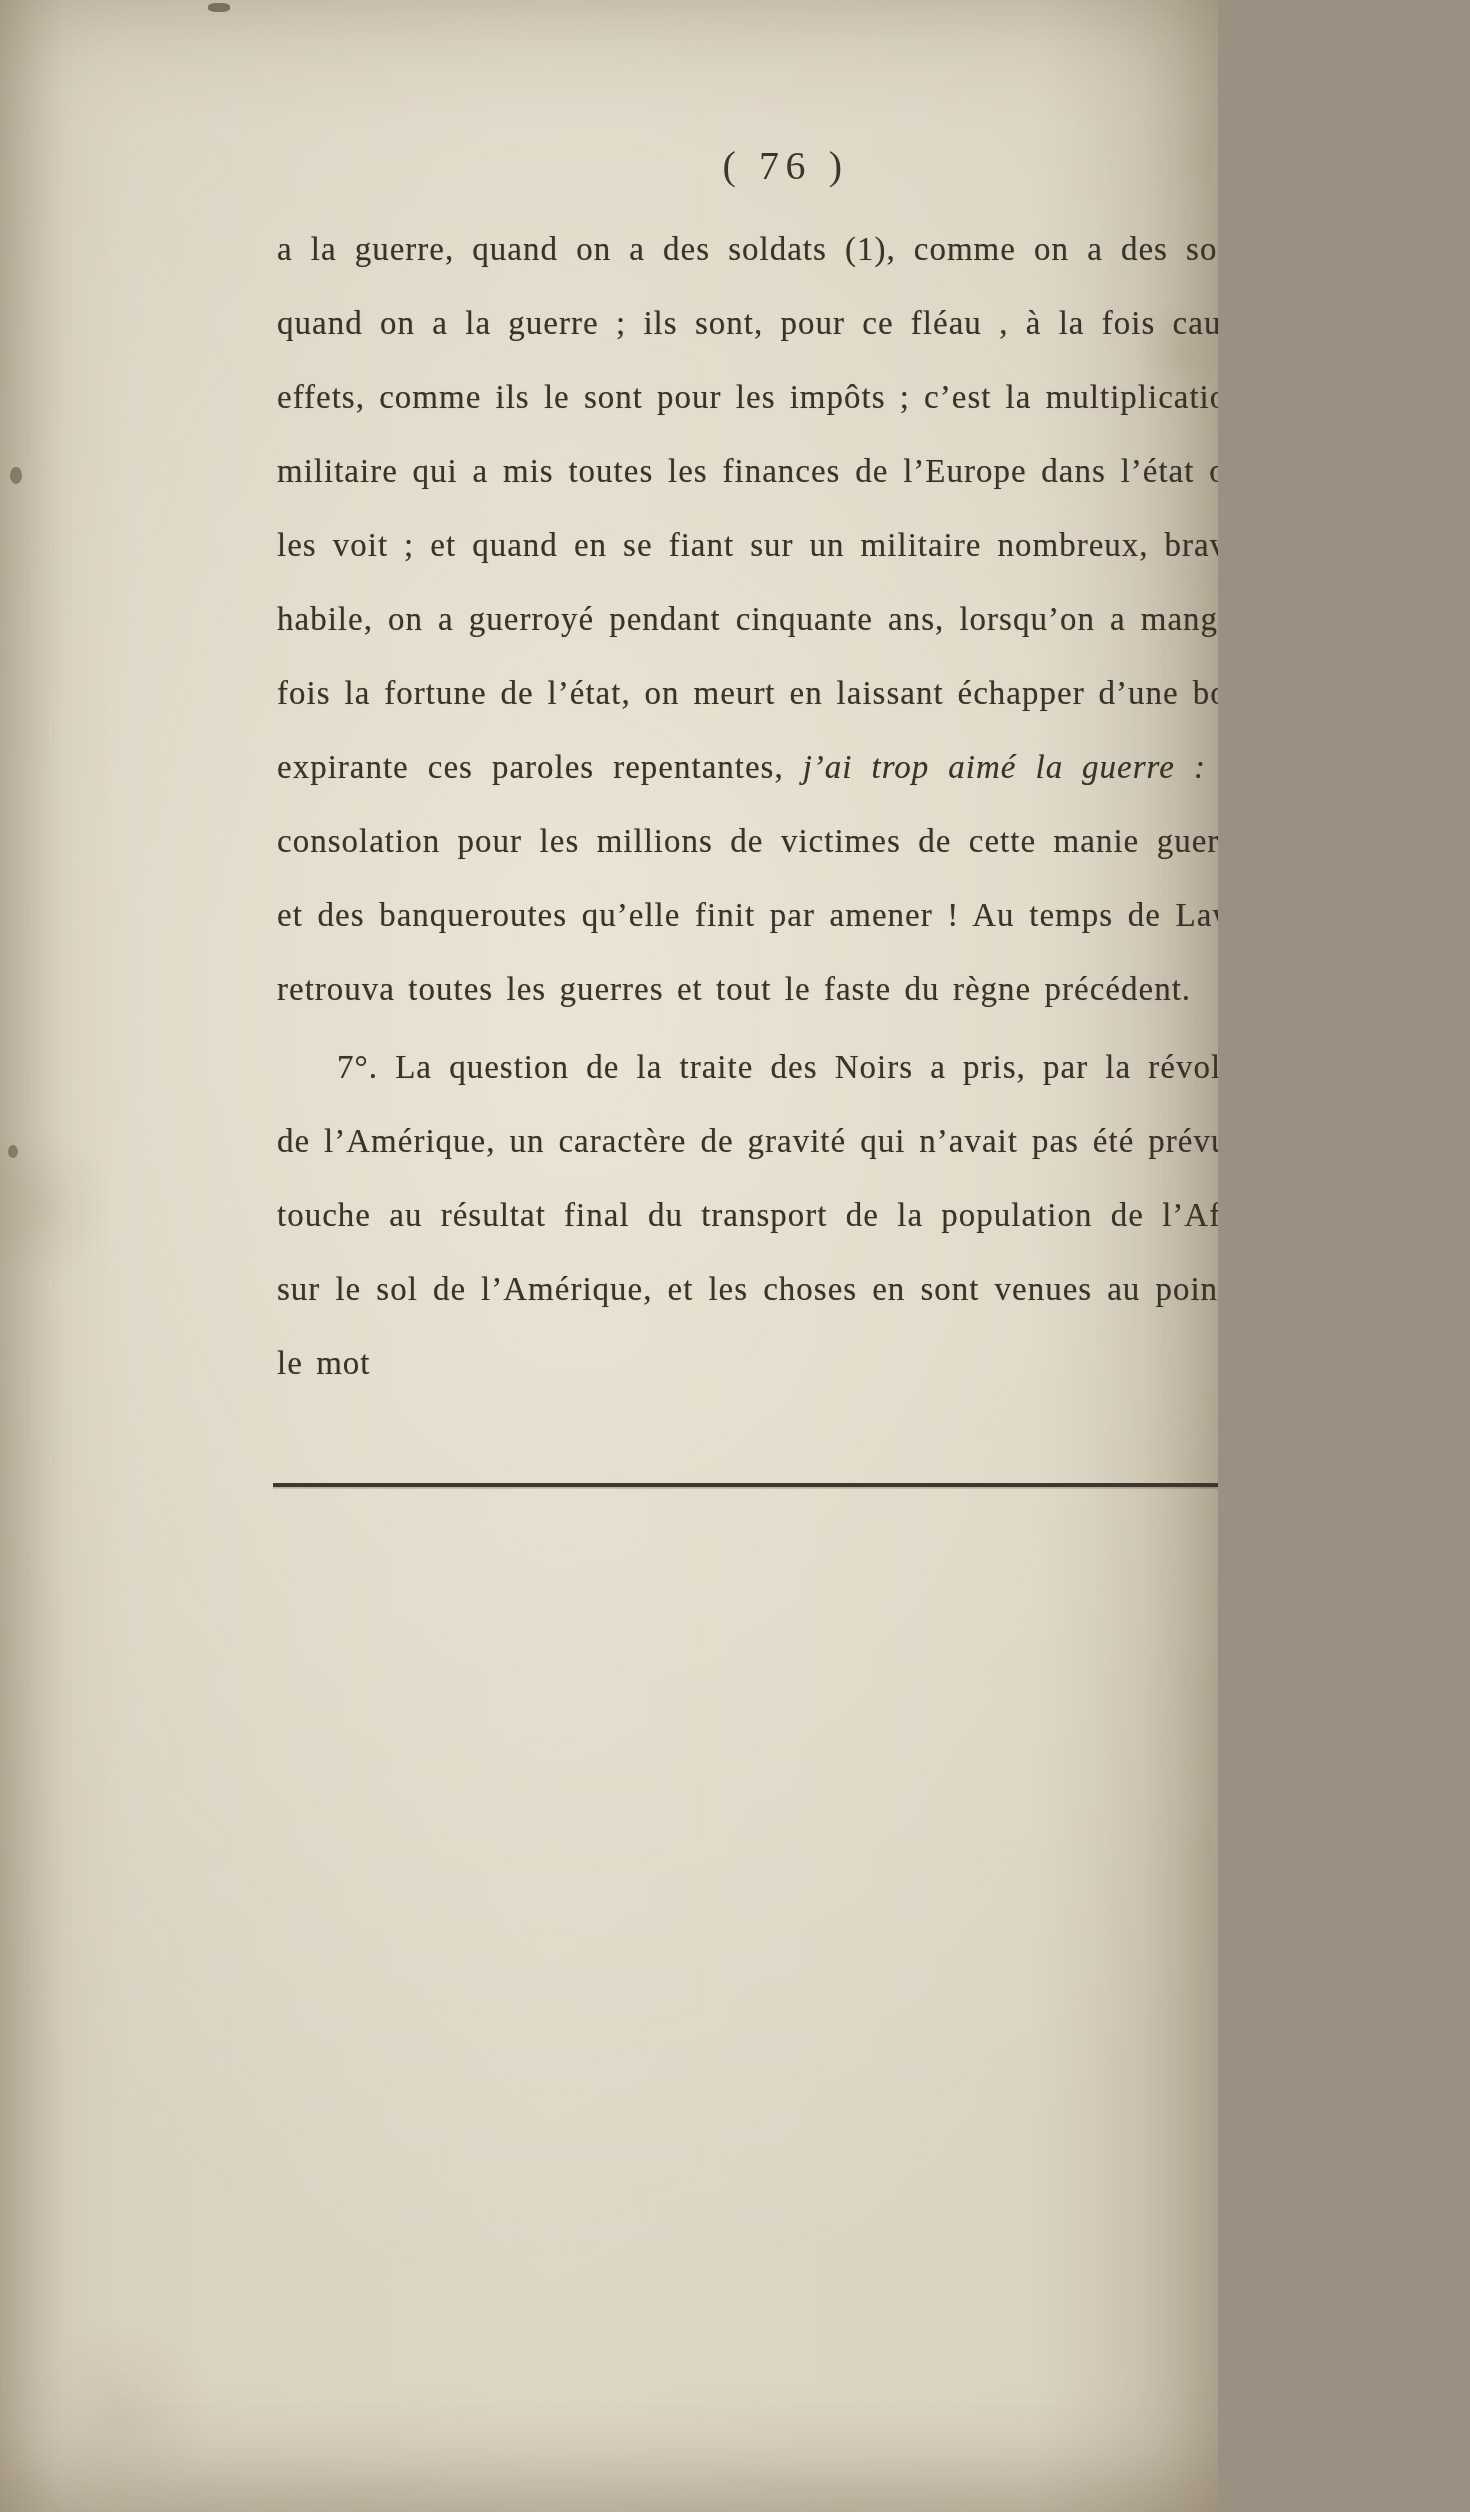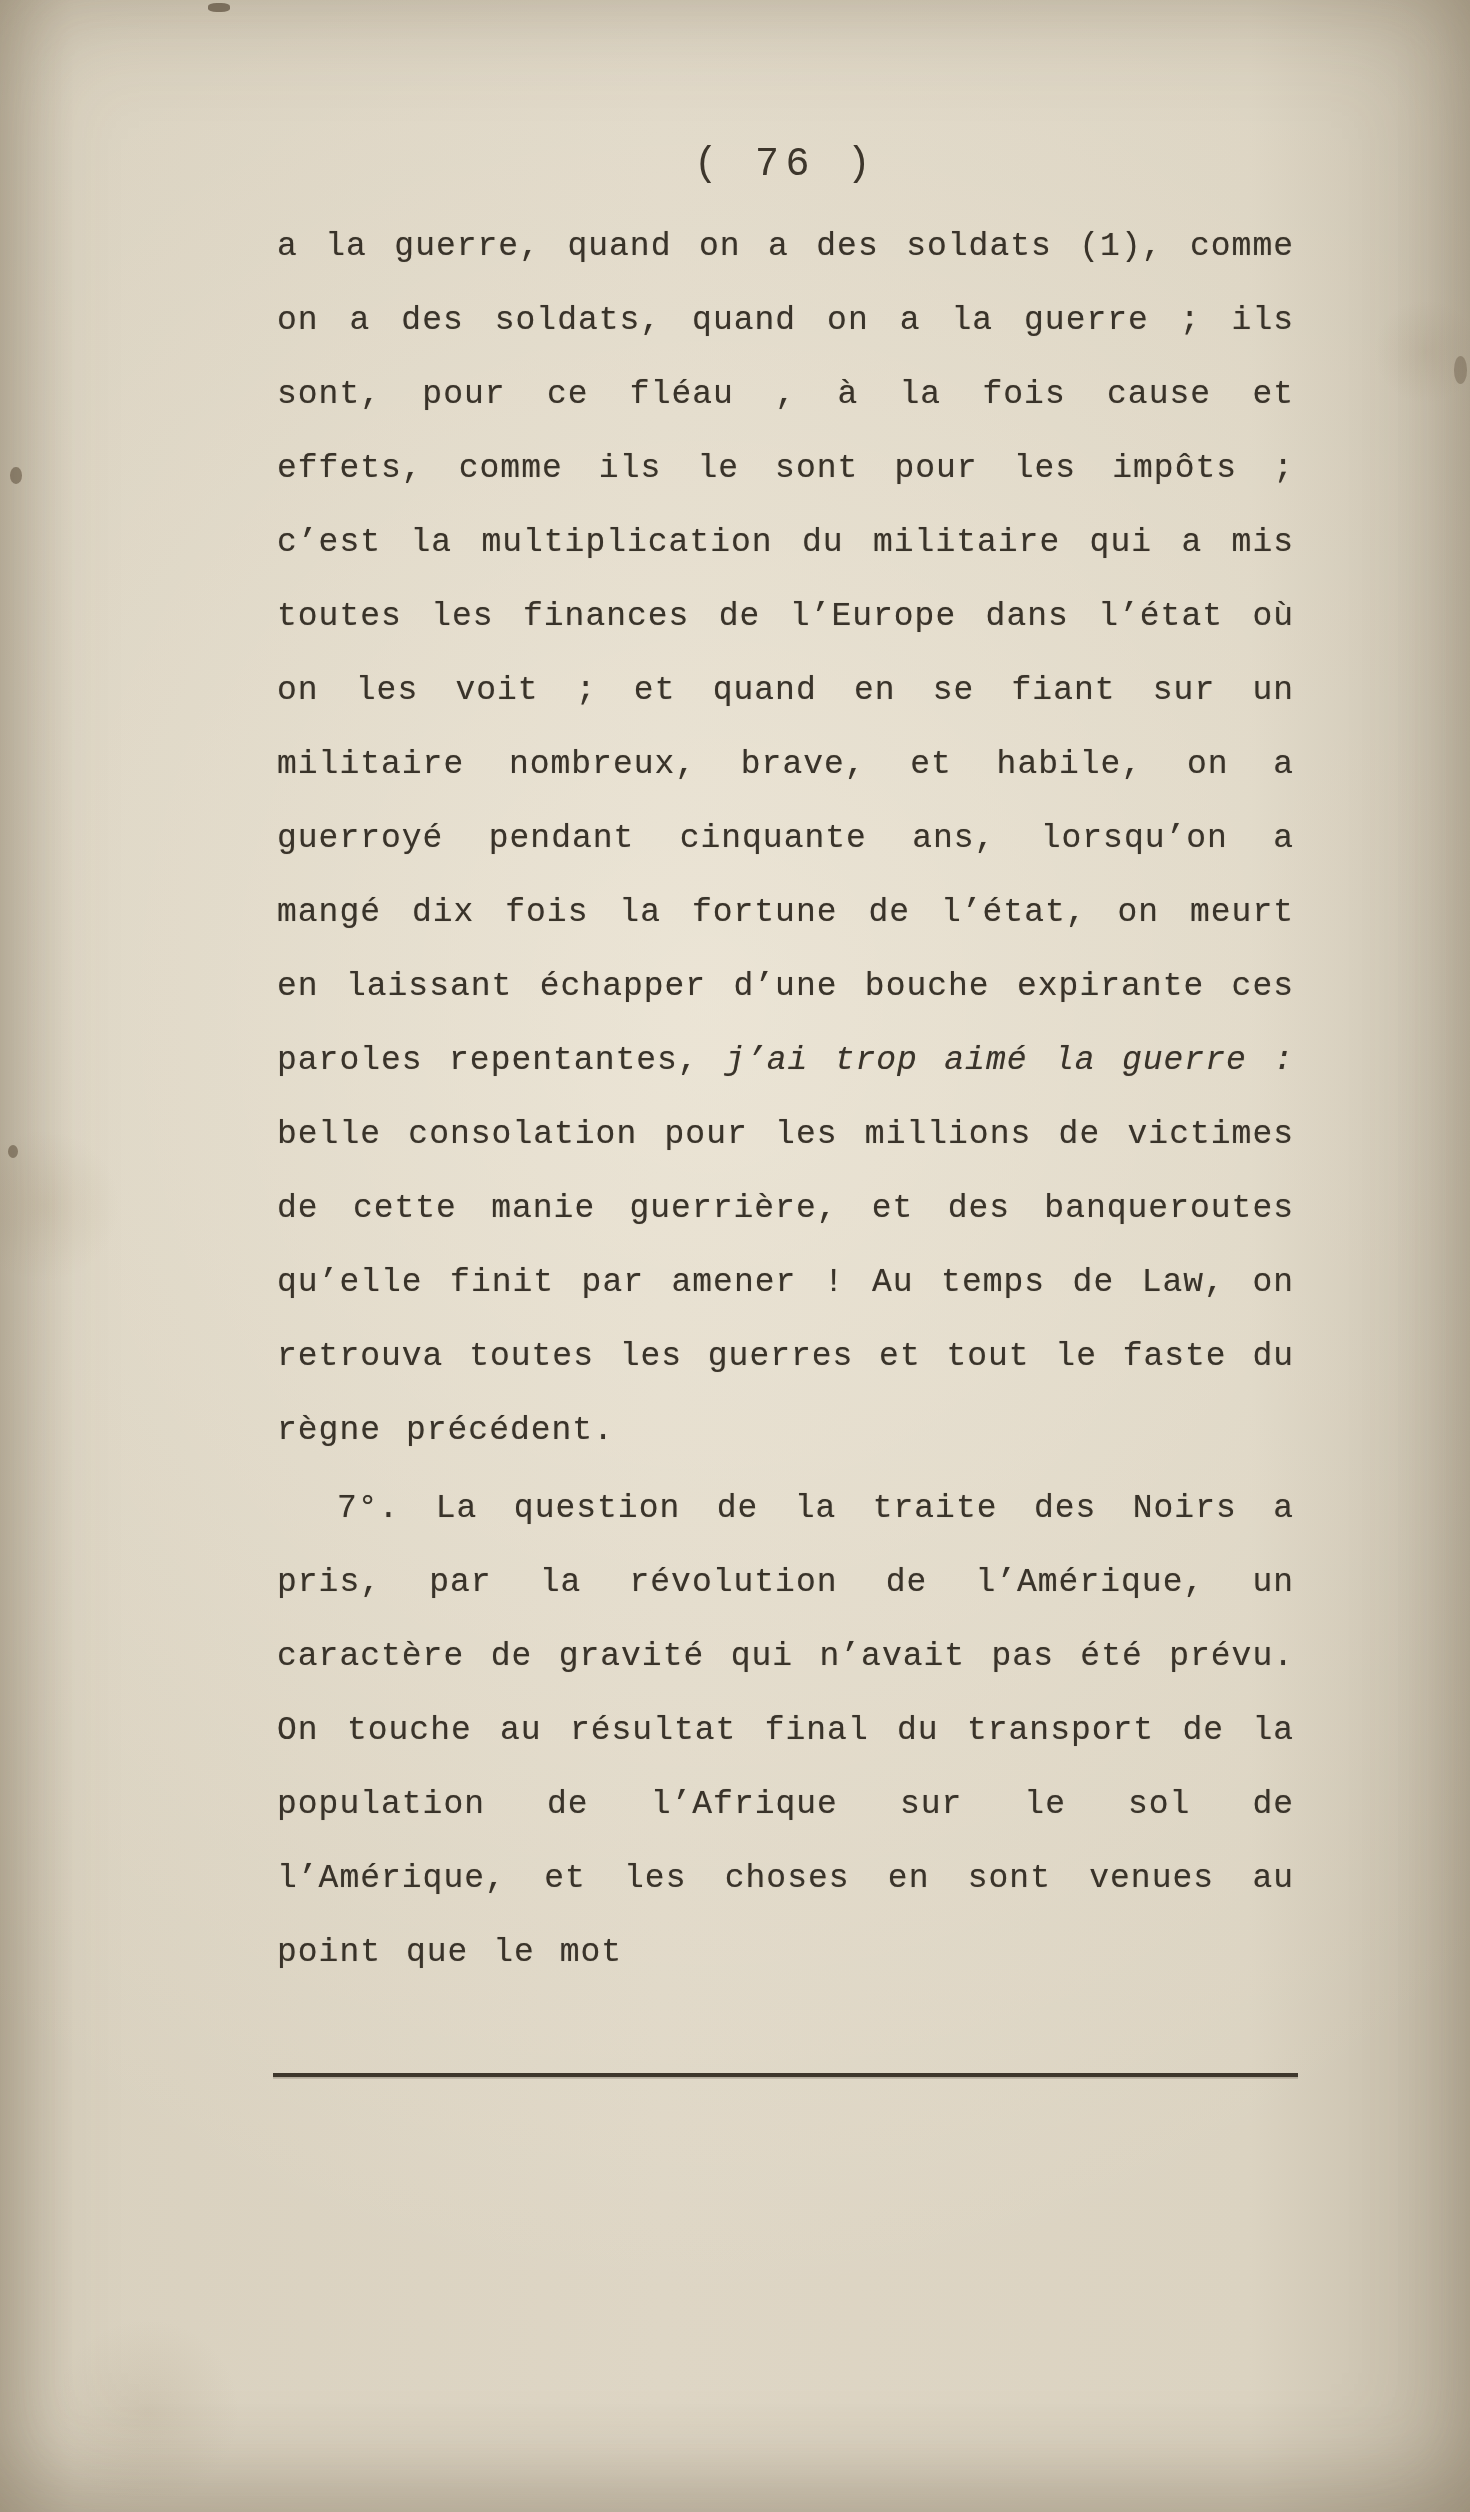--- a/index.html
+++ b/index.html
@@ -2,24 +2,24 @@
 <html style="font-size:13.2px"><head>
 <meta charset="utf-8">
 <style>
   html, body {
     margin: 0;
     padding: 0;
     background: #9a9183;
   }
   .page {
     position: relative;
-    width: 1470px;
+    width: 1218px;
     height: 2512px;
     overflow: hidden;
-    font-family: Liberation Mono, monospace;
+    font-family: Liberation Serif, serif;
     color: #39332a;
     background:
       radial-gradient(ellipse 120% 80% at 48% 40%, rgba(255,250,238,0.40), rgba(255,250,238,0) 65%),
       radial-gradient(circle 108px at 3% 48%, rgba(140,118,82,0.16), rgba(140,118,82,0) 70%),
       radial-gradient(circle 74px at 97% 14%, rgba(135,115,85,0.14), rgba(135,115,85,0) 70%),
       radial-gradient(circle 132px at 10% 96%, rgba(130,110,80,0.12), rgba(130,110,80,0) 70%),
       linear-gradient(90deg, #c8bfac 0%, #d9d1bf 5%, #ded6c5 45%, #dbd3c1 85%, #c3baa7 100%);
     box-shadow: inset 0 0 116px rgba(88,72,48,0.30), inset 0 -33px 74px rgba(88,72,48,0.18);
   }
   .content {

